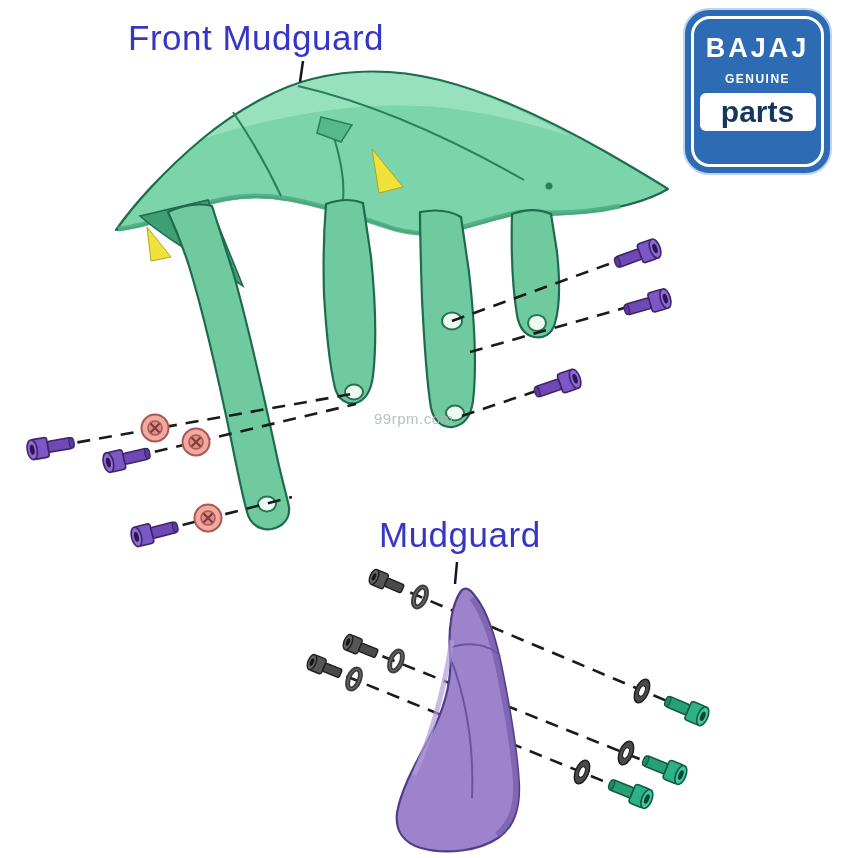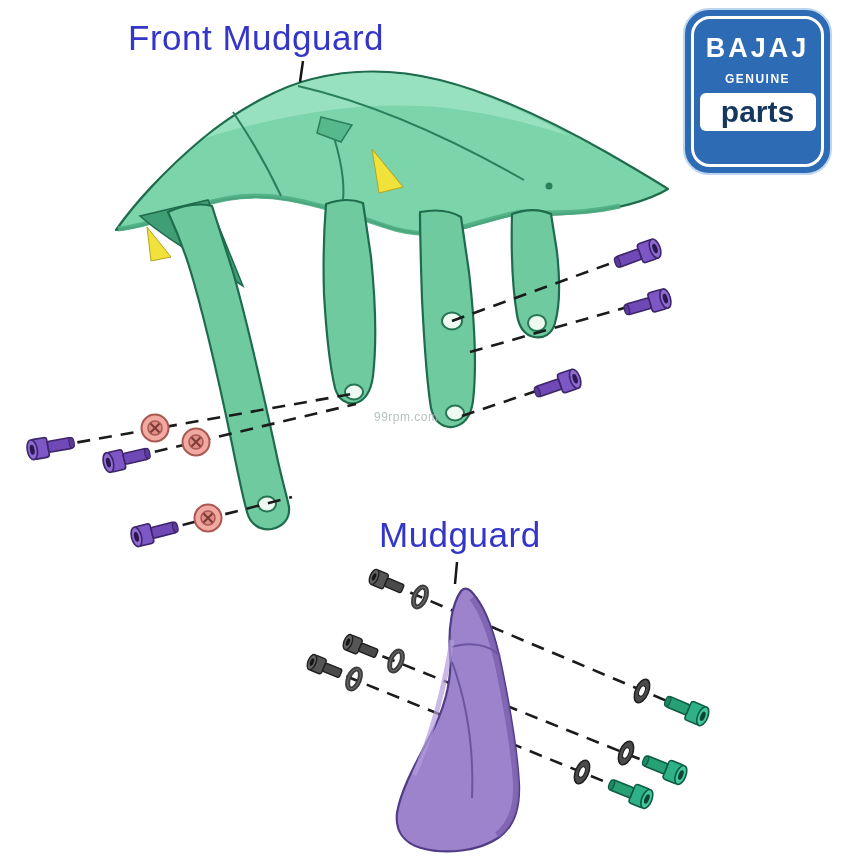--- a/index.html
+++ b/index.html
@@ -8,21 +8,21 @@
     font-family:"Liberation Sans",sans-serif;
   }
   .stage svg{position:absolute;left:0;top:0;}
   .label{
     position:absolute;color:#3535c8;font-size:35px;font-weight:500;
     letter-spacing:.5px;white-space:nowrap;
   }
   .label-mudguard{left:128px;top:18px;}
   .label-mudflap{left:379px;top:515px;}
   .watermark{
-    position:absolute;left:374px;top:410px;font-size:12px;color:#a9b8b5;
+    position:absolute;left:374px;top:410px;font-size:15px;color:#a9b8b5;
     opacity:.85;letter-spacing:.5px;
   }
   .badge{
     position:absolute;left:683px;top:8px;width:149px;height:167px;
     background:#2d6bb4;border-radius:26px;border:2px solid #bdd6ef;
     box-sizing:border-box;
   }
   .badge-inner{
     position:absolute;inset:6px;border:3px solid #ffffff;border-radius:19px;
     display:flex;flex-direction:column;align-items:center;padding-top:16px;

